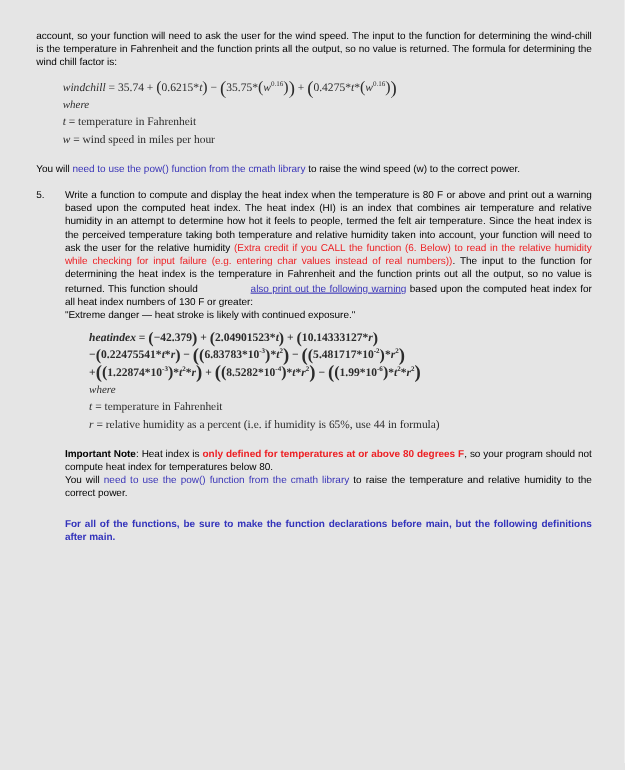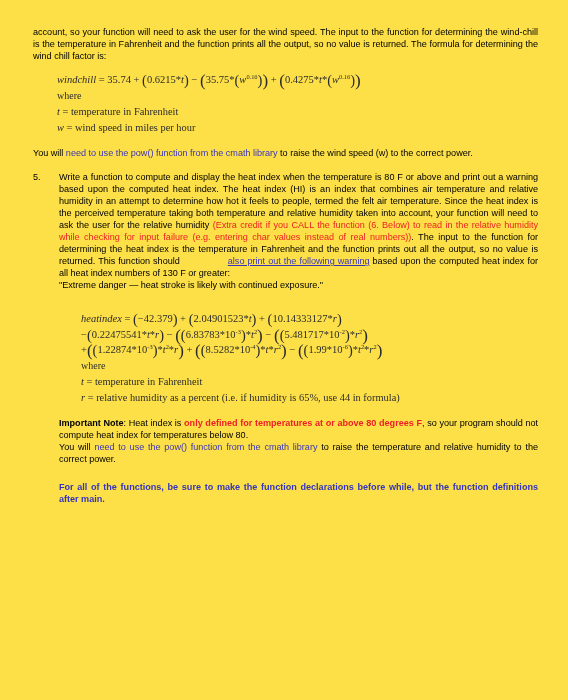--- a/index.html
+++ b/index.html
@@ -11,21 +11,21 @@
     width: 568px;
     height: 700px;
     overflow: hidden;
     font-family: "Liberation Sans", sans-serif;
     color: #000000;
   }
   .page {
     position: relative;
     width: 568px;
     height: 700px;
-    background: #fde047;
+    background: #e5e5e5;
     box-sizing: border-box;
     padding: 26px 30px 0 33px;
   }
   .para {
     font-size: 9.1px;
     line-height: 12.05px;
     text-align: justify;
     margin: 0 0 0 0;
     letter-spacing: -0.02px;
   }
@@ -72,20 +72,21 @@
     font-style: normal;
     vertical-align: -1.5px;
   }
   .paren-bigger {
     font-size: 17px;
     font-style: normal;
     vertical-align: -2.5px;
   }
   .where {
     font-family: "Liberation Serif", serif;
+    font-style: italic;
     font-size: 10px;
     color: #2b2b2b;
     line-height: 16px;
   }
   .defline {
     font-family: "Liberation Serif", serif;
     font-size: 10.4px;
     color: #2b2b2b;
     line-height: 16px;
   }
@@ -95,21 +96,21 @@
   .redb { color: #ED2024; font-weight: bold; }
   .blue { color: #3A35B8; }
   .blueu { color: #3A35B8; text-decoration: underline; padding-left: 45px; }
   .bold { font-weight: bold; }
   .bluebold { color: #3333BB; font-weight: bold; }
 
   .note { margin-top: 11px; }
   .spacer-lg { height: 16px; }
 
   .mathwrap { padding-left: 24px; margin-top: 10px; }
-  .mathwrap2 { padding-left: 22px; margin-top: 20px; }
+  .mathwrap2 { padding-left: 22px; margin-top: 8px; font-weight: bold; }
   .wherewrap { padding-left: 24px; }
   .wherewrap2 { padding-left: 22px; }
 </style>
 </head>
 <body>
 
 <div class="page">
 
   <p class="para">account, so your function will need to ask the user for the wind speed. The input to the function for determining the wind-chill is the temperature in Fahrenheit and the function prints all the output, so no value is returned. The formula for determining the wind chill factor is:</p>
 
@@ -172,17 +173,17 @@
         </div>
       </div>
 
       <div class="note">
         <p class="para"><span class="bold">Important Note</span><span>: </span><span>Heat index is </span><span class="redb">only defined for temperatures at or above 80 degrees F</span><span>, so your program should not compute heat index for temperatures below 80.</span></p>
         <p class="para"><span>You will </span><span class="blue">need to use the pow() function from the cmath library</span><span> to raise the temperature and relative humidity to the correct power.</span></p>
       </div>
 
       <div class="spacer-lg"></div>
 
-      <p class="para bluebold">For all of the functions, be sure to make the function declarations before while, but the function definitions after main.</p>
+      <p class="para bluebold">For all of the functions, be sure to make the function declarations before main, but the following definitions after main.</p>
     </div>
   </div>
 
 </div>
 
 </body></html>

